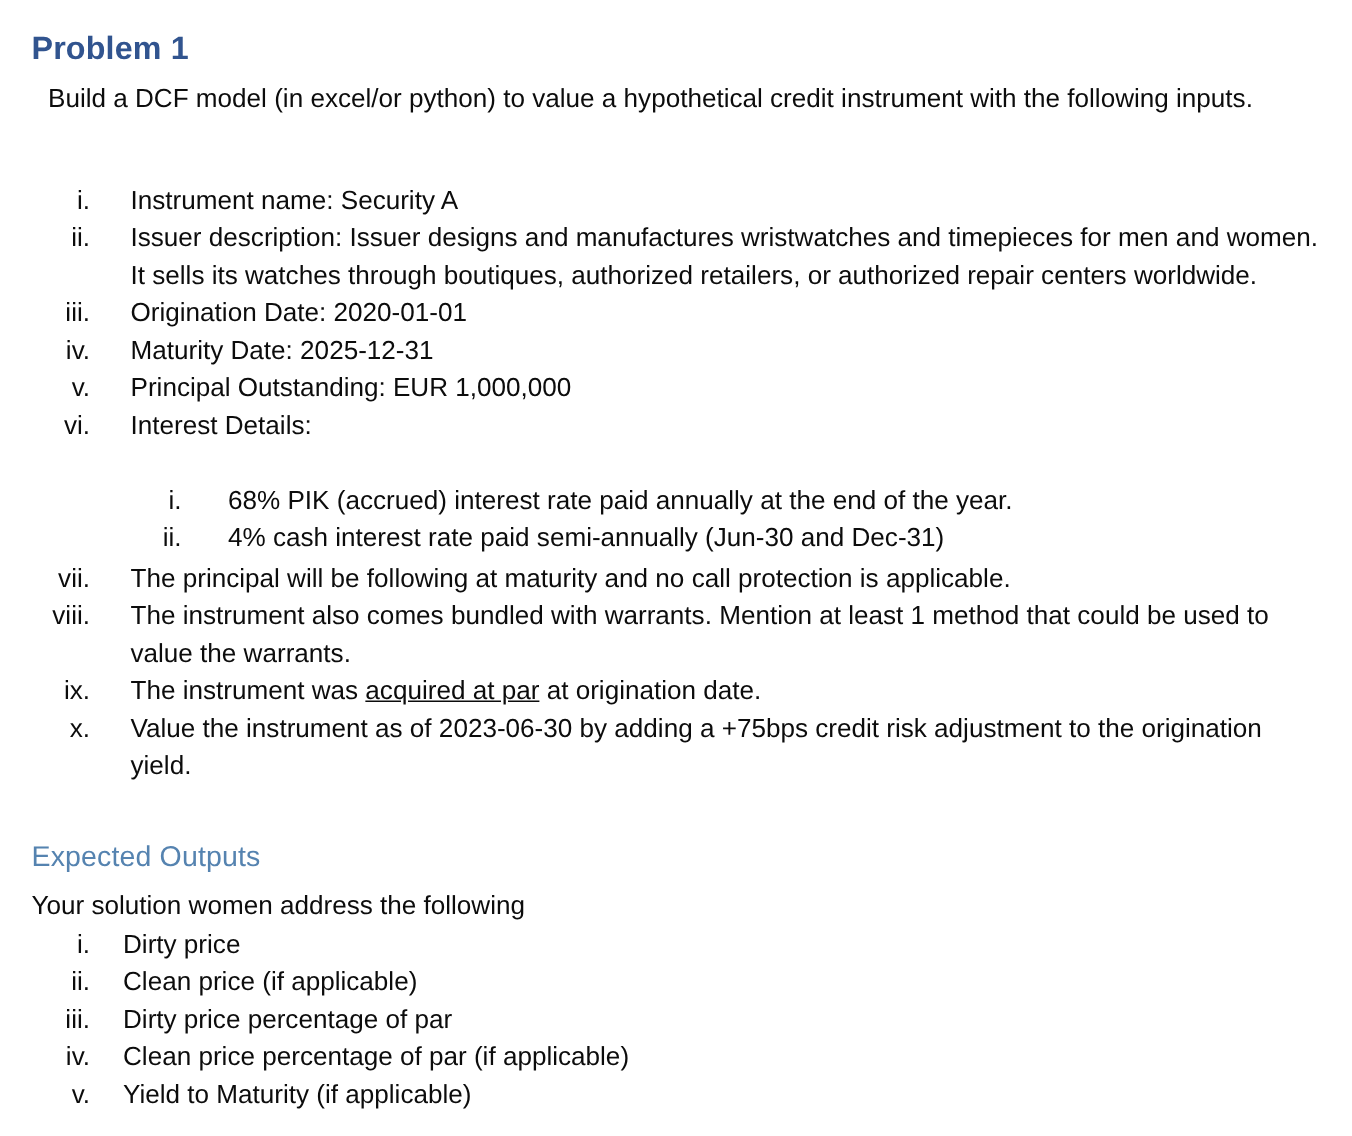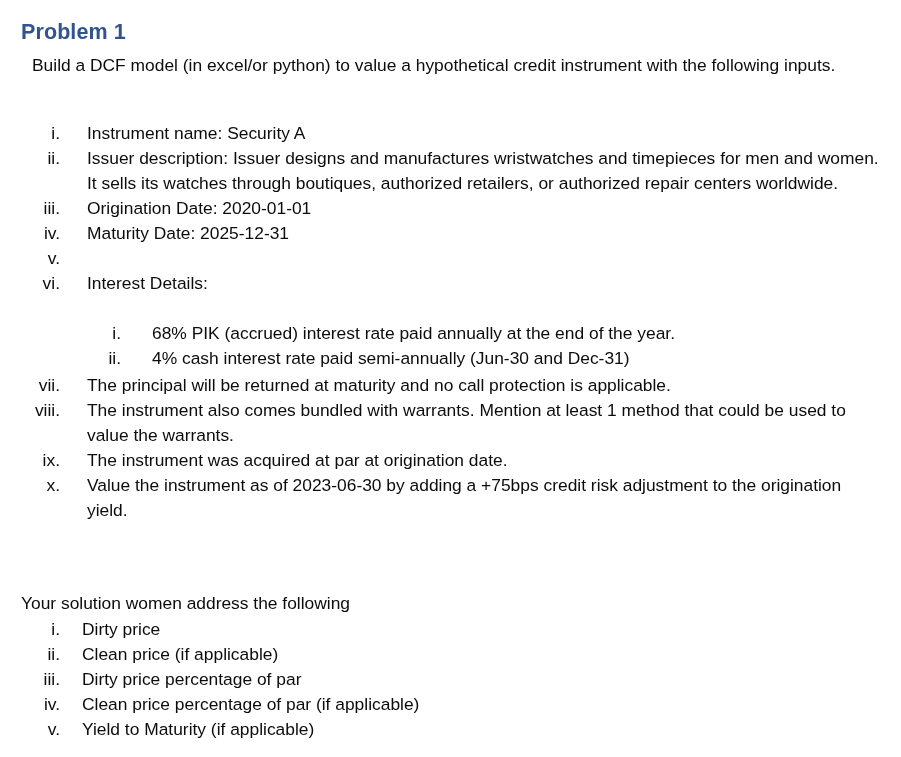--- a/index.html
+++ b/index.html
@@ -107,21 +107,21 @@
   .rlist.primary  > .ritem > .rtext  { margin-left: 87px; margin-right: 18px; }
 
   
   .rlist.secondary > .ritem > .marker { left: 0px; width: 60px; }
   .rlist.secondary > .ritem > .rtext  { margin-left: 82px; margin-right: 18px; }
 
   
   .rlist.nested > .ritem > .marker { left: 0px; width: 121px; }
   .rlist.nested > .ritem > .rtext  { margin-left: 152px; margin-right: 18px; }
 
-  .underline { }
+  .underline { text-decoration: underline; }
 </style>
 </head>
 <body>
 
 <div class="page">
 
   <div class="h1">Problem 1</div>
 
   <div class="para intro">Build a DCF model (in excel/or python) to value a hypothetical credit instrument with the following inputs.</div>
 
@@ -142,20 +142,21 @@
       <span class="rtext">Origination Date: 2020-01-01</span>
     </li>
 
     <li class="ritem">
       <span class="marker">iv.</span>
       <span class="rtext">Maturity Date: 2025-12-31</span>
     </li>
 
     <li class="ritem">
       <span class="marker">v.</span>
+      <span class="rtext">Principal Outstanding: EUR 1,000,000</span>
     </li>
 
     <li class="ritem">
       <span class="marker">vi.</span>
       <span class="rtext">Interest Details:</span>
     </li>
   </ul>
 
   <ul class="rlist nested">
     <li class="ritem">
@@ -165,39 +166,40 @@
     <li class="ritem">
       <span class="marker">ii.</span>
       <span class="rtext">4% cash interest rate paid semi-annually (Jun-30 and Dec-31)</span>
     </li>
   </ul>
 
   <ul class="rlist primary" style="top:373px;">
 
     <li class="ritem">
       <span class="marker">vii.</span>
-      <span class="rtext">The principal will be returned at maturity and no call protection is applicable.</span>
+      <span class="rtext">The principal will be following at maturity and no call protection is applicable.</span>
     </li>
 
     <li class="ritem">
       <span class="marker">viii.</span>
       <span class="rtext">The instrument also comes bundled with warrants. Mention at least 1 method that could be used to value the warrants.</span>
     </li>
 
     <li class="ritem">
       <span class="marker">ix.</span>
       <span class="rtext"><span>The instrument was </span><span class="underline">acquired at par</span><span> at origination date.</span></span>
     </li>
 
     <li class="ritem">
       <span class="marker">x.</span>
       <span class="rtext">Value the instrument as of 2023-06-30 by adding a +75bps credit risk adjustment to the origination yield.</span>
     </li>
   </ul>
 
+  <div class="h2">Expected Outputs</div>
 
   <div class="para subintro">Your solution women address the following</div>
 
   <ul class="rlist secondary">
     <li class="ritem">
       <span class="marker">i.</span>
       <span class="rtext">Dirty price</span>
     </li>
     <li class="ritem">
       <span class="marker">ii.</span>

